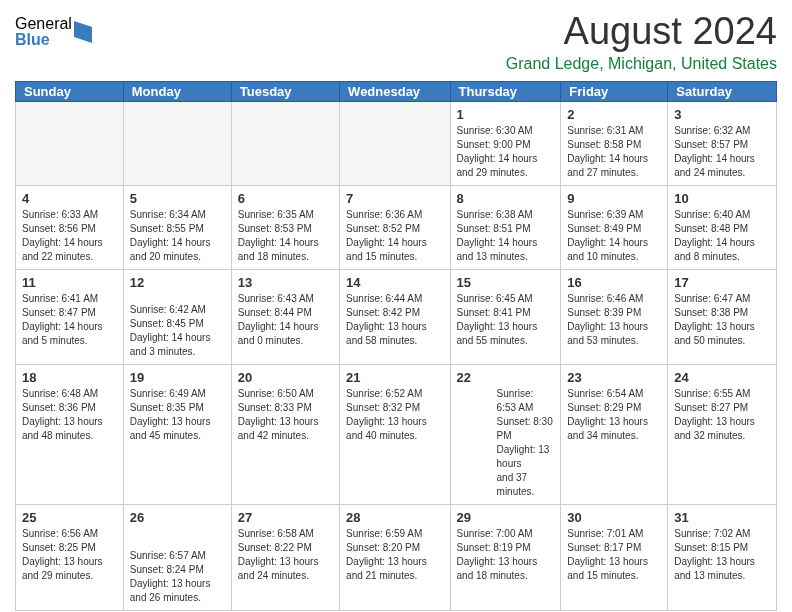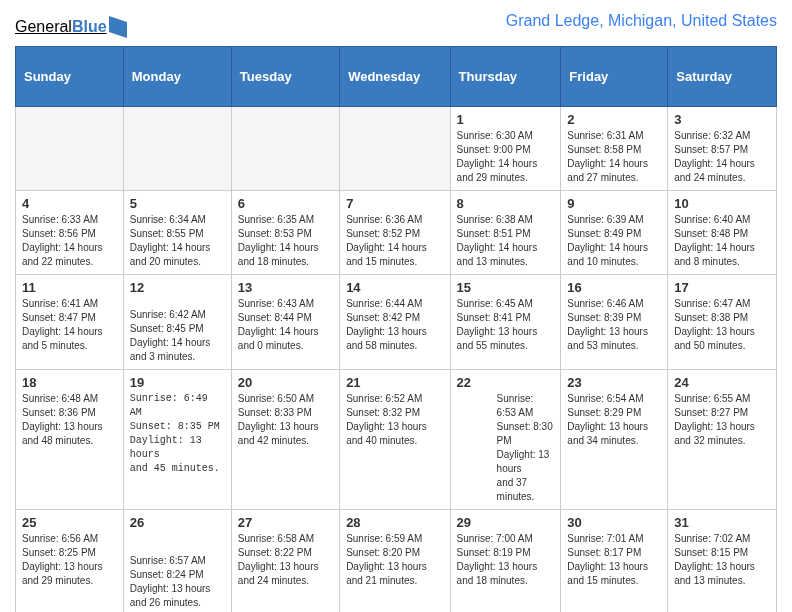--- a/index.html
+++ b/index.html
@@ -16,52 +16,51 @@
       align-items: flex-start;
       margin-bottom: 8px;
     }
     .logo {
       display: flex;
       align-items: center;
       margin-top: 6px;
     }
     .logo-text {
       display: flex;
-      flex-direction: row;
+      flex-direction: column;
       line-height: 1;
-      text-decoration: underline;
     }
     .logo-icon {
       width: 18px;
       height: 22px;
       margin-left: 2px;
     }
     .title-section {
       text-align: right;
     }
     .month-title {
       font-size: 38px;
       font-weight: normal;
       color: #333;
     }
     .location-title {
       font-size: 16px;
-      color: #3b82f6;
+      color: #15803d;
       margin-top: 2px;
     }
     .calendar-table {
       width: 100%;
       border-collapse: collapse;
       border: 1px solid #ccc;
     }
     .calendar-table th {
       background: #3a7abf;
       color: white;
       text-align: left;
-      padding: 22px 8px;
+      padding: 2px 8px;
       font-size: 13px;
       font-weight: bold;
       border: 1px solid #2a5a9f;
     }
     .calendar-table td {
       border: 1px solid #ccc;
       vertical-align: top;
       padding: 5px 6px;
       font-size: 10.5px;
       color: #333;
@@ -96,20 +95,21 @@
   <div class="logo">
     <div class="logo-text">
       <span>General</span>
       <span style="color:#3a7abf;font-weight:bold;font-size:16px;">Blue</span>
     </div>
     <svg class="logo-icon" viewBox="0 0 18 22" width="18" height="22">
       <polygon points="0,0 18,6 18,22 0,16" fill="#3a7abf"></polygon>
     </svg>
   </div>
   <div class="title-section">
+    <div class="month-title">August 2024</div>
     <div class="location-title">Grand Ledge, Michigan, United States</div>
   </div>
 </div>
 
 <table class="calendar-table">
   <thead>
     <tr>
       <th>Sunday</th>
       <th>Monday</th>
       <th>Tuesday</th>
@@ -252,21 +252,21 @@
       <tr>
         <td>
           <div class="day-number">18</div>
           <div class="day-info" style="white-space: pre-line;">Sunrise: 6:48 AM
 Sunset: 8:36 PM
 Daylight: 13 hours
 and 48 minutes.</div>
         </td>
         <td>
           <div class="day-number">19</div>
-          <div class="day-info" style="white-space: pre-line; font-family: Liberation Mono, monospace;">Sunrise: 6:49 AM
+          <div class="day-info" style="white-space: pre-line;">Sunrise: 6:49 AM
 Sunset: 8:35 PM
 Daylight: 13 hours
 and 45 minutes.</div>
         </td>
         <td>
           <div class="day-number">20</div>
           <div class="day-info" style="white-space: pre-line;">Sunrise: 6:50 AM
 Sunset: 8:33 PM
 Daylight: 13 hours
 and 42 minutes.</div>

